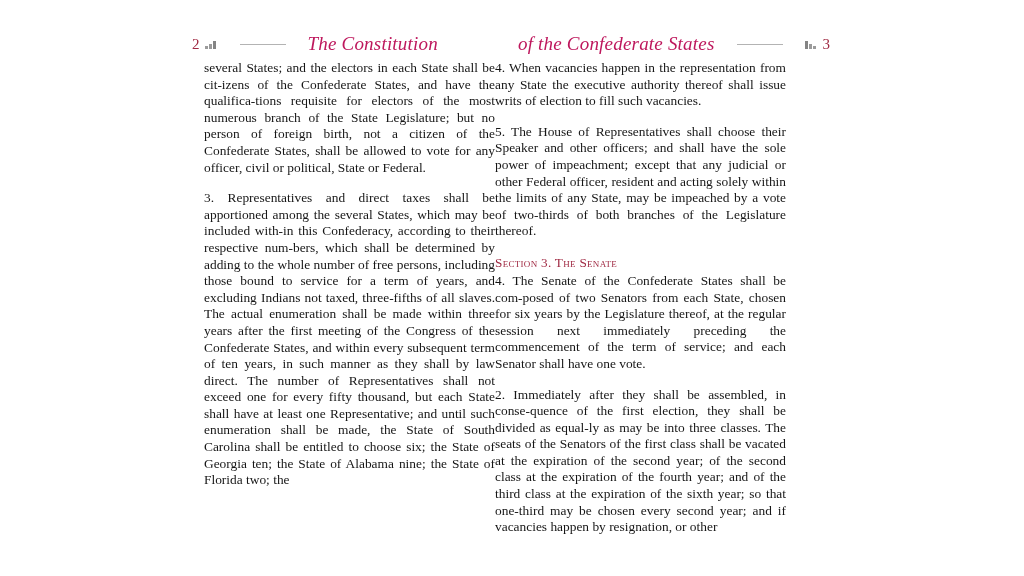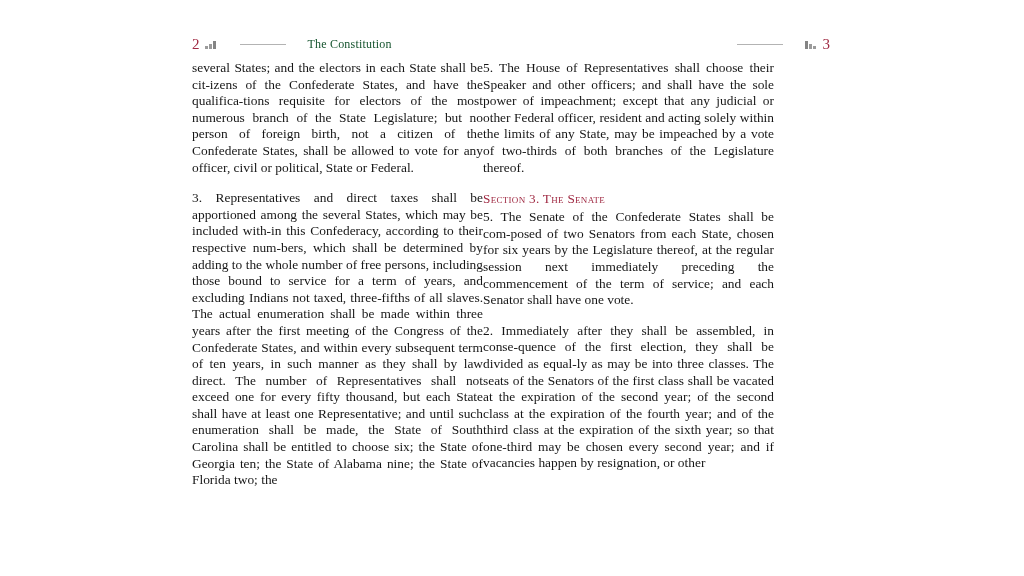--- a/index.html
+++ b/index.html
@@ -72,35 +72,36 @@
   .ornament.right-orn span:nth-child(3) { left: 8px; height: 3px; }
 
   .head-rule {
     display: inline-block;
     width: 46px;
     height: 1px;
     background: #b3b3b3;
     margin: 0 22px;
   }
   .head-title {
-    font-size: 12px;
-    color: #14532d;
+    font-style: italic;
+    font-size: 19px;
+    color: #be185d;
     white-space: nowrap;
     letter-spacing: .2px;
   }
 
   
   .columns {
     position: absolute;
     top: 60px;
-    left: 192px;
+    left: 176px;
     width: 638px;
     height: 440px;
     display: flex;
-    justify-content: flex-start;
+    justify-content: center;
   }
   .col {
     width: 291px;
   }
   p.para {
     margin: 0 0 14px 0;
     font-size: 13.4px;
     line-height: 16.6px;
     text-align: justify;
     text-justify: inter-word;
@@ -127,38 +128,40 @@
       <span class="folio">2</span>
       <span class="ornament left-orn">
           <span></span>
           <span></span>
           <span></span>
         </span>
       <span class="head-rule"></span>
       <span class="head-title">The Constitution</span>
     </div>
     <div class="head-side right">
+      <span class="head-title">of the Confederate States</span>
       <span class="head-rule"></span>
       <span class="ornament right-orn">
           <span></span>
           <span></span>
           <span></span>
         </span>
       <span class="folio">3</span>
     </div>
   </div>
 
   <div class="columns">
 
     <div class="col">
       <p class="para">several States; and the electors in each State shall be cit‑izens of the Confederate States, and have the qualifica‑tions requisite for electors of the most numerous branch of the State Legislature; but no person of foreign birth, not a citizen of the Confederate States, shall be allowed to vote for any officer, civil or political, State or Federal.</p>
       <p class="para">3. Representatives and direct taxes shall be apportioned among the several States, which may be included with‑in this Confederacy, according to their respective num‑bers, which shall be determined by adding to the whole number of free persons, including those bound to service for a term of years, and excluding Indians not taxed, three-fifths of all slaves. The actual enumeration shall be made within three years after the first meeting of the Congress of the Confederate States, and within every subsequent term of ten years, in such manner as they shall by law direct. The number of Representatives shall not exceed one for every fifty thousand, but each State shall have at least one Representative; and until such enumeration shall be made, the State of South Carolina shall be entitled to choose six; the State of Georgia ten; the State of Alabama nine; the State of Florida two; the</p>
     </div>
 
     <div class="col">
+      <p class="para">4. When vacancies happen in the representation from any State the executive authority thereof shall issue writs of election to fill such vacancies.</p>
       <p class="para">5. The House of Representatives shall choose their Speaker and other officers; and shall have the sole power of impeachment; except that any judicial or other Federal officer, resident and acting solely within the limits of any State, may be impeached by a vote of two-thirds of both branches of the Legislature thereof.</p>
       <p class="section-head">Section 3. The Senate</p>
-      <p class="para">5. The Senate of the Confederate States shall be com‑posed of two Senators from each State, chosen for six years by the Legislature thereof, at the regular session next immediately preceding the commencement of the term of service; and each Senator shall have one vote.</p>
+      <p class="para">4. The Senate of the Confederate States shall be com‑posed of two Senators from each State, chosen for six years by the Legislature thereof, at the regular session next immediately preceding the commencement of the term of service; and each Senator shall have one vote.</p>
       <p class="para">2. Immediately after they shall be assembled, in conse‑quence of the first election, they shall be divided as equal‑ly as may be into three classes. The seats of the Senators of the first class shall be vacated at the expiration of the second year; of the second class at the expiration of the fourth year; and of the third class at the expiration of the sixth year; so that one-third may be chosen every second year; and if vacancies happen by resignation, or other</p>
     </div>
 
   </div>
 </div>
 
 </body></html>

